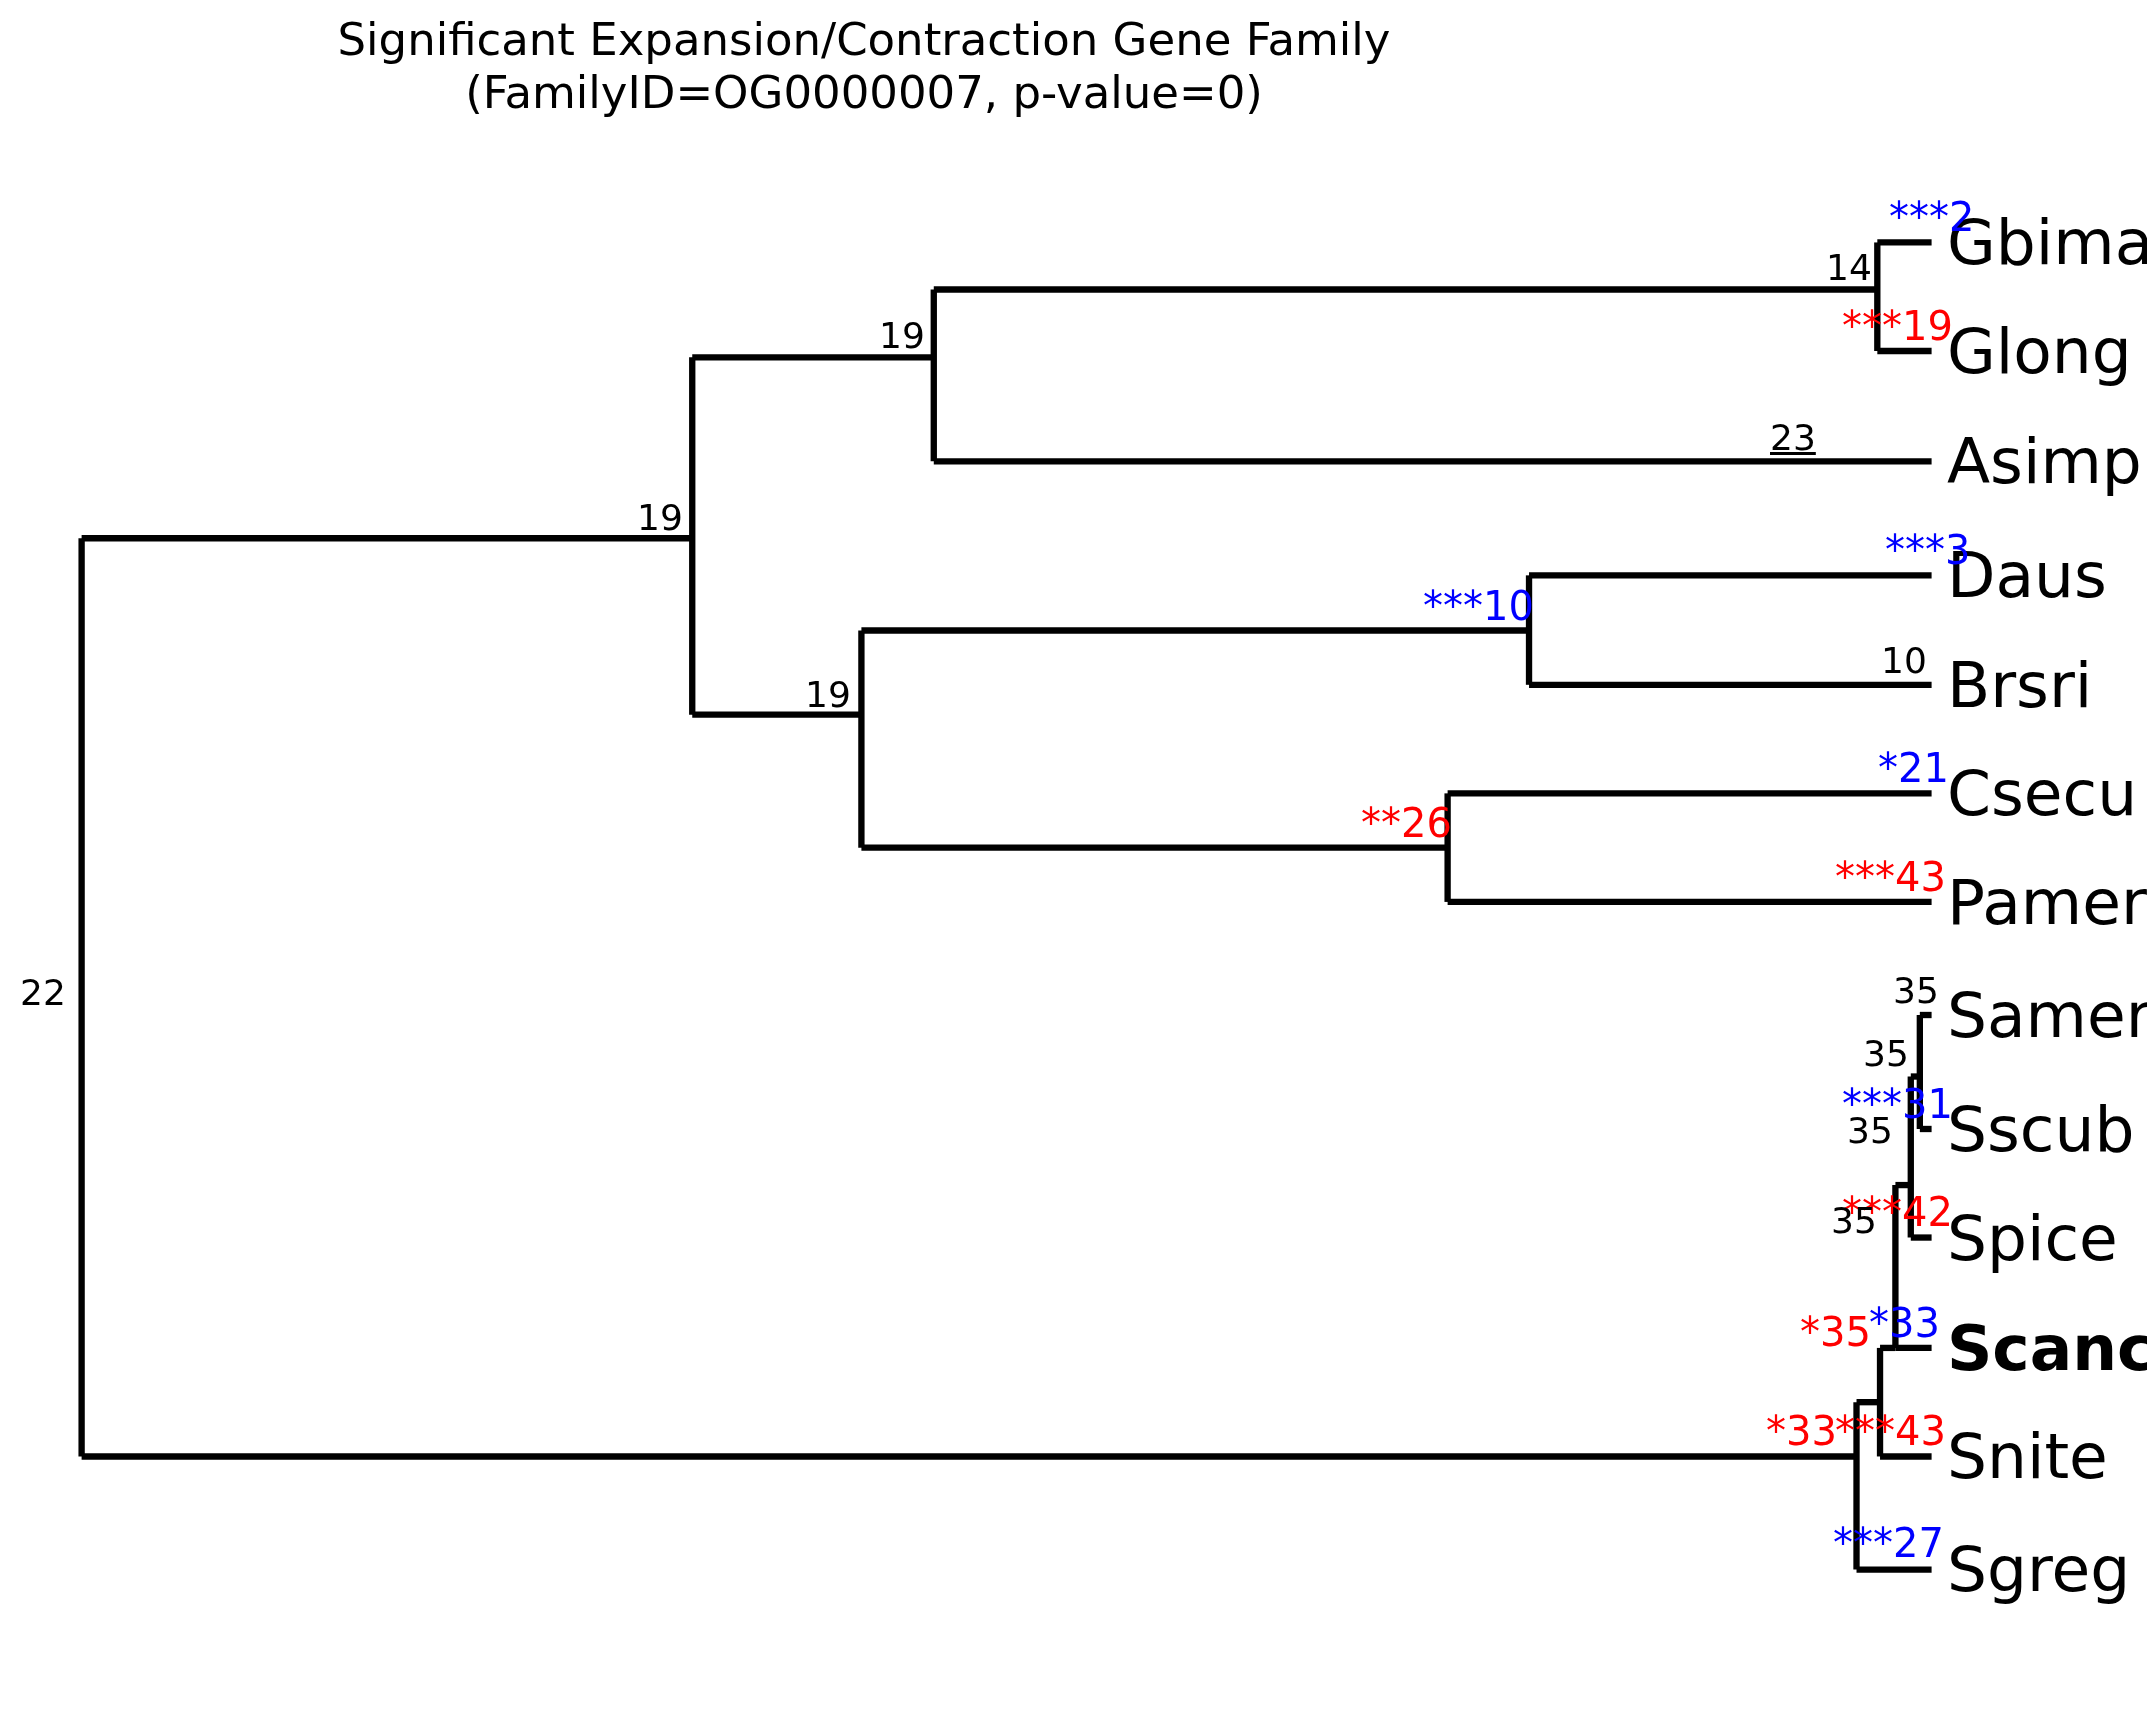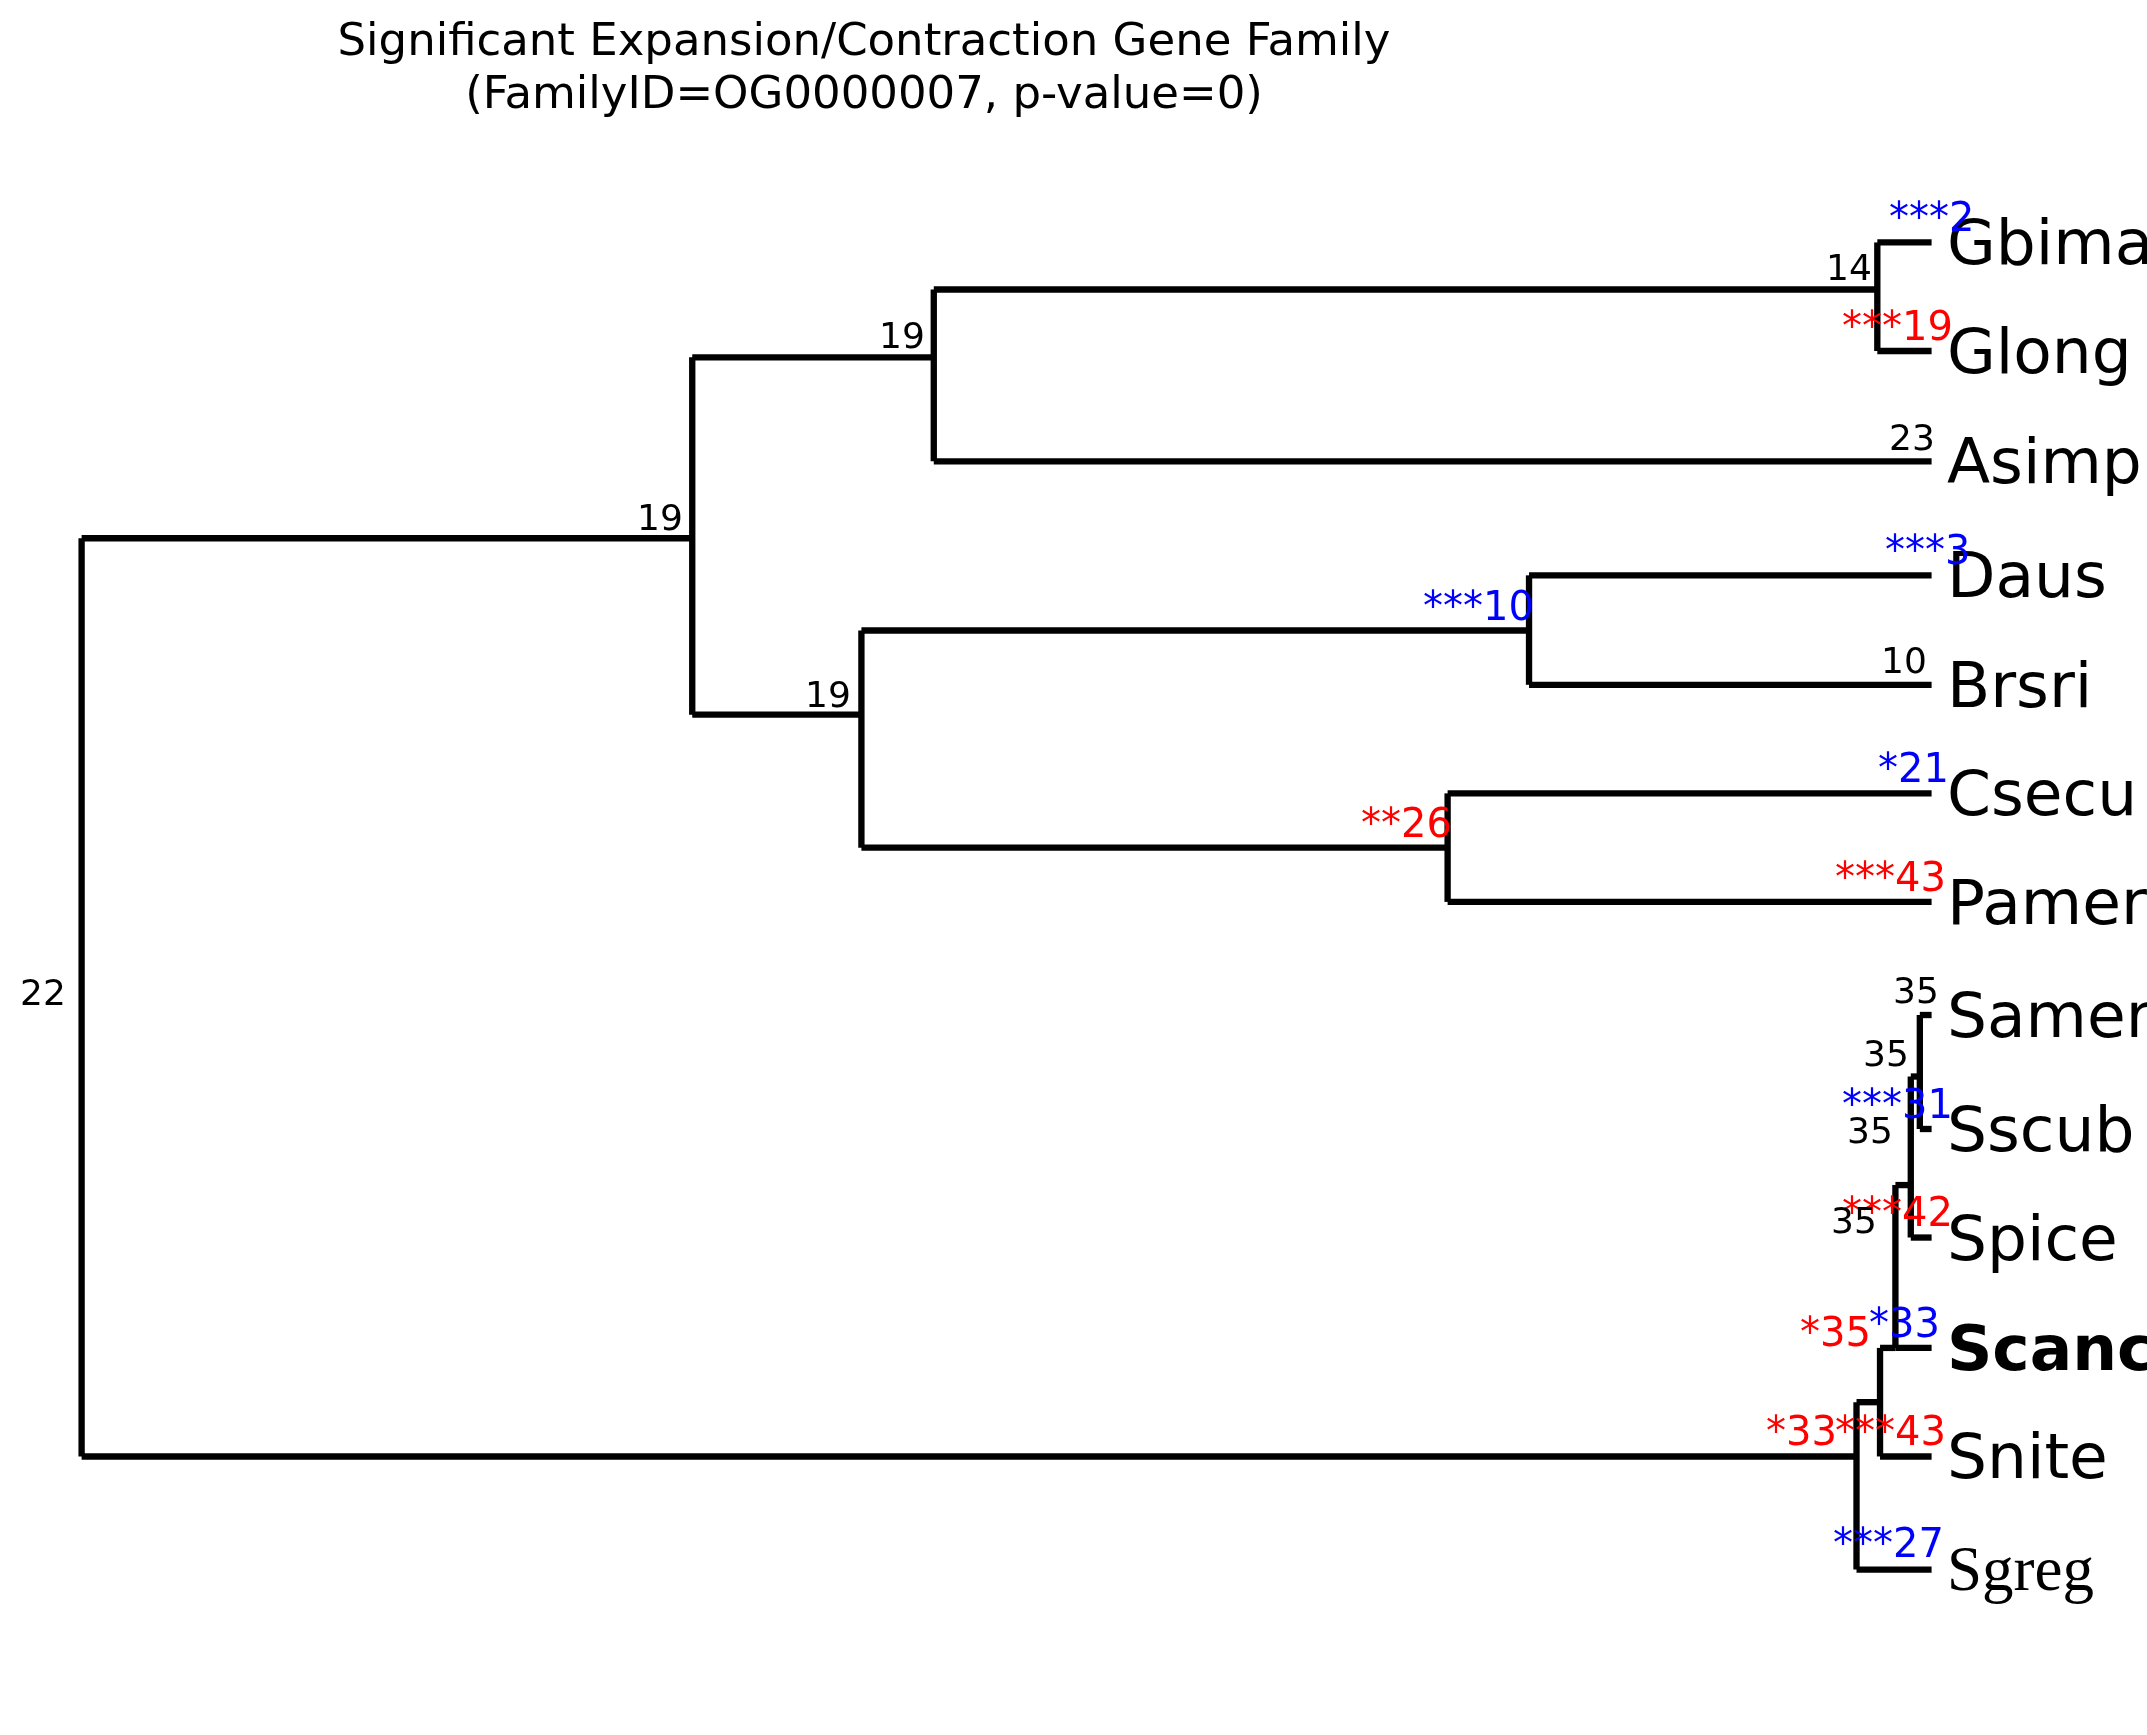--- a/index.html
+++ b/index.html
@@ -106,25 +106,25 @@
   <div class="tiplabel" style="left:1947px;top:461px;">Asimp</div>
   <div class="tiplabel" style="left:1947px;top:575px;">Daus</div>
   <div class="tiplabel" style="left:1947px;top:685px;">Brsri</div>
   <div class="tiplabel" style="left:1947px;top:793px;">Csecu</div>
   <div class="tiplabel" style="left:1947px;top:902px;">Pamer</div>
   <div class="tiplabel" style="left:1947px;top:1015px;">Samer</div>
   <div class="tiplabel" style="left:1947px;top:1129px;">Sscub</div>
   <div class="tiplabel" style="left:1947px;top:1238px;">Spice</div>
   <div class="tiplabel" style="left:1947px;top:1348px;font-weight:bold;">Scanc</div>
   <div class="tiplabel" style="left:1947px;top:1456px;">Snite</div>
-  <div class="tiplabel" style="left:1947px;top:1569px;font-family:Liberation Serif, serif;">Sgreg</div>
+  <div class="tiplabel" style="left:1947px;top:1569px;">Sgreg</div>
 
   <div class="nodelbl blue big" style="left:1889px;top:197px;">***2</div>
   <div class="nodelbl red big" style="left:1842px;top:306px;">***19</div>
-  <div class="nodelbl black" style="left:1889px;top:420px;">23</div>
+  <div class="nodelbl black" style="left:1770px;top:420px;text-decoration:underline;">23</div>
   <div class="nodelbl blue big" style="left:1885px;top:530px;">***3</div>
   <div class="nodelbl black" style="left:1881px;top:643px;">10</div>
   <div class="nodelbl blue big" style="left:1878px;top:748px;">*21</div>
   <div class="nodelbl red big" style="left:1835px;top:857px;">***43</div>
   <div class="nodelbl black" style="left:1893px;top:973px;">35</div>
   <div class="nodelbl blue big" style="left:1842px;top:1084px;">***31</div>
   <div class="nodelbl red big" style="left:1842px;top:1192px;">***42</div>
   <div class="nodelbl blue big" style="left:1869px;top:1303px;">*33</div>
   <div class="nodelbl red big" style="left:1835px;top:1411px;">***43</div>
   <div class="nodelbl blue big" style="left:1833px;top:1523px;">***27</div>

